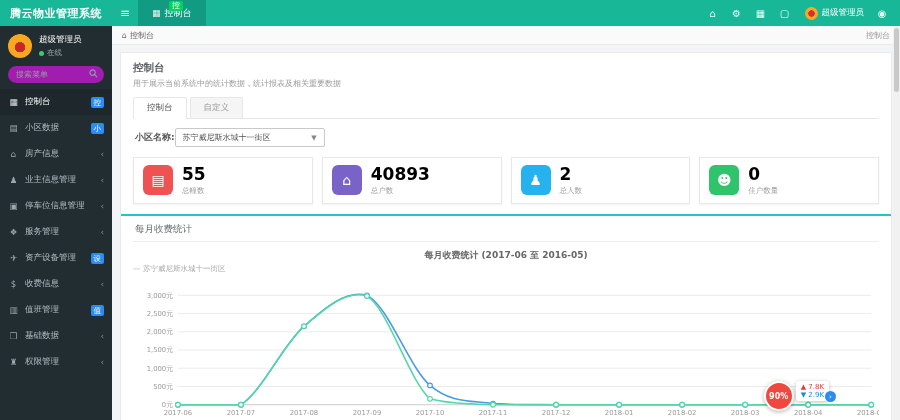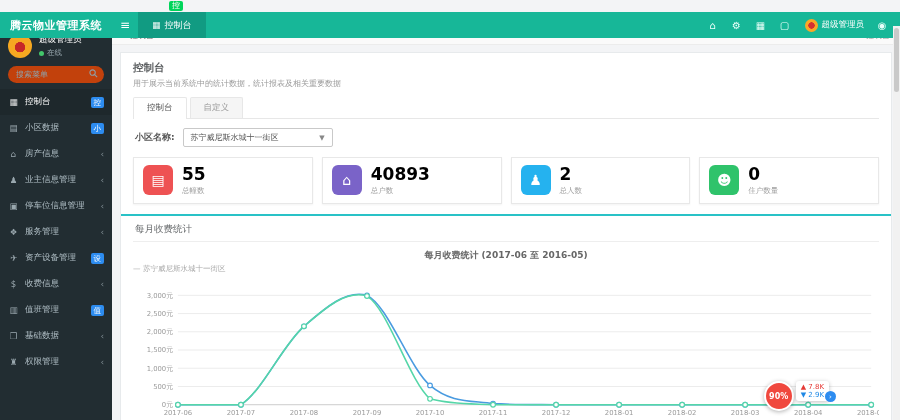--- a/index.html
+++ b/index.html
@@ -1,39 +1,39 @@
 <!DOCTYPE html>
 <html><head>
 <meta charset="utf-8">
 <style>
   * { margin:0; padding:0; box-sizing:border-box; }
   html,body { width:900px; height:420px; overflow:hidden; }
   body { position:relative; font-family:"DejaVu Sans","Liberation Sans",sans-serif; background:#f3f4f6; font-size:9px; color:#333; }
 
   
-  .navbar { position:absolute; top:12px; left:0; right:0; height:26px; background:#17b798; display:flex; align-items:stretch; z-index:20; }
+  .navbar { position:absolute; top:0; left:0; right:0; height:26px; background:#17b798; display:flex; align-items:stretch; z-index:20; }
   .logo { width:112px; background:#17b798; color:#fff; font-weight:bold; font-size:11px; display:flex; align-items:center; justify-content:center; letter-spacing:.5px; }
   .hamburger { width:26px; color:#fff; display:flex; align-items:center; justify-content:center; font-size:12px; cursor:pointer; }
   .nav-tab { background:#119b82; color:#fff; display:flex; align-items:center; padding:0 14px; font-size:9px; gap:4px; position:relative; }
   .nav-tab .t-ic { font-size:9px; opacity:.9; }
   .tab-float-badge { position:absolute; left:169px; top:1px; background:#00d45a; color:#fff; font-size:8px; line-height:10px; padding:0 3px; border-radius:2px; z-index:30; }
   .nav-right { margin-left:auto; display:flex; align-items:center; gap:0; padding-right:6px; }
   .nav-ic { color:#eafff9; width:24px; text-align:center; font-size:10px; cursor:pointer; }
   .nav-avatar { width:13px; height:13px; border-radius:50%; background:radial-gradient(circle at 50% 50%, #d63031 0 34%, #f9a825 35% 100%); margin:0 4px 0 8px; }
   .nav-user { color:#fff; font-size:8.5px; margin-right:6px; }
 
   
   .sidebar { position:absolute; top:26px; left:0; bottom:0; width:112px; background:#222d32; z-index:10; }
   .side-user { display:flex; align-items:center; padding:8px 8px 6px; gap:7px; }
   .flower { width:24px; height:24px; border-radius:50%; background:radial-gradient(circle at 50% 55%, #c62828 0 28%, #f6a821 30% 72%, #e05616 73% 100%); flex:none; }
   .su-name { color:#fff; font-size:8.5px; }
   .su-status { color:#9aa9b0; font-size:7.5px; margin-top:2px; display:flex; align-items:center; gap:3px; }
   .dot { width:5px; height:5px; border-radius:50%; background:#43c76b; display:inline-block; }
   .side-search { margin:2px 8px 6px; position:relative; }
-  .side-search input { width:100%; height:17px; background:#c2410c; border:none; border-radius:9px; color:#cfd8dc; font-size:8px; padding:0 18px 0 8px; outline:none; font-family:inherit; }
+  .side-search input { width:100%; height:17px; background:#a21caf; border:none; border-radius:9px; color:#cfd8dc; font-size:8px; padding:0 18px 0 8px; outline:none; font-family:inherit; }
   .side-search input::placeholder { color:#8fa0a8; }
   .search-ic { position:absolute; right:6px; top:3px; }
   .menu { }
   .menu-item { display:flex; align-items:center; height:26px; padding:0 8px; color:#b0bec5; font-size:8.5px; cursor:pointer; gap:6px; }
   .menu-item.active { background:#1e282c; color:#ffffff; }
   .mi-icon { width:11px; text-align:center; font-size:8.5px; opacity:.85; flex:none; }
   .mi-label { flex:1; white-space:nowrap; overflow:hidden; }
   .mi-badge { background:#2d8cf0; color:#fff; font-size:7.5px; line-height:11px; padding:0 3px; border-radius:2px; flex:none; }
   .mi-chevron { color:#7f8c93; font-size:9px; flex:none; }
 
@@ -41,21 +41,21 @@
   .main { position:absolute; left:112px; top:26px; right:0; bottom:0; background:#f3f4f6; }
   .breadcrumb { height:19px; background:#fafafa; border-bottom:1px solid #ececec; display:flex; align-items:center; padding:0 10px; color:#666; font-size:8px; gap:3px; }
   .bc-right { margin-left:auto; color:#999; }
   .content { padding:7px 8px 0; }
   .panel { background:#fff; border:1px solid #e7eaec; padding:8px 12px 0; }
   .p-title { font-size:10.5px; font-weight:bold; color:#5b5e60; }
   .p-sub { font-size:8px; color:#9a9a9a; margin-top:3px; }
   .tabs { display:flex; margin-top:8px; border-bottom:1px solid #e7e7e7; }
   .tab { padding:4px 13px; font-size:8.5px; color:#999; background:#f5f5f5; border:1px solid #e7e7e7; border-bottom:none; margin-right:3px; cursor:pointer; border-radius:2px 2px 0 0; }
   .tab.active { background:#fff; color:#555; margin-bottom:-1px; padding-bottom:5px; }
-  .form-row { display:flex; align-items:center; padding:9px 2px 8px; gap:8px; }
+  .form-row { display:flex; align-items:center; padding:9px 2px 8px; }
   .form-label { font-size:9px; font-weight:bold; color:#555; }
   .select { width:150px; height:19px; border:1px solid #c9c9c9; border-radius:2px; font-size:8px; color:#555; display:flex; align-items:center; padding:4px 7px; cursor:pointer; background:#fff; }
   .select .caret { margin-left:auto; color:#888; font-size:7px; }
 
   .cards { display:flex; gap:9px; margin:2px 0 10px; }
   .card { flex:1; background:#fff; border:1px solid #e8e8e8; box-shadow:0 1px 2px rgba(0,0,0,.05); padding:7px 9px; display:flex; align-items:center; gap:9px; }
   .card-ic { width:30px; height:30px; border-radius:6px; color:#fff; display:flex; align-items:center; justify-content:center; font-size:14px; flex:none; }
   .card-num { font-size:17px; font-weight:bold; color:#000000; line-height:1.1; }
   .card-lbl { font-size:7.5px; color:#9e9e9e; margin-top:2px; }
 

